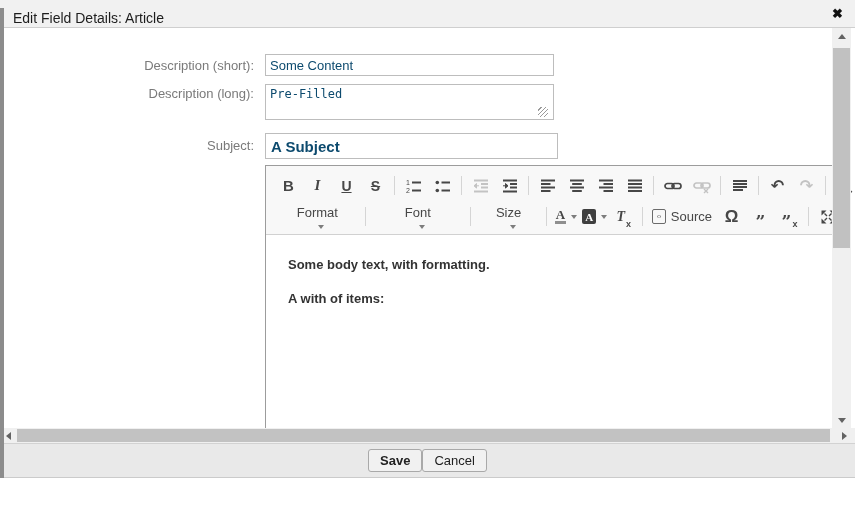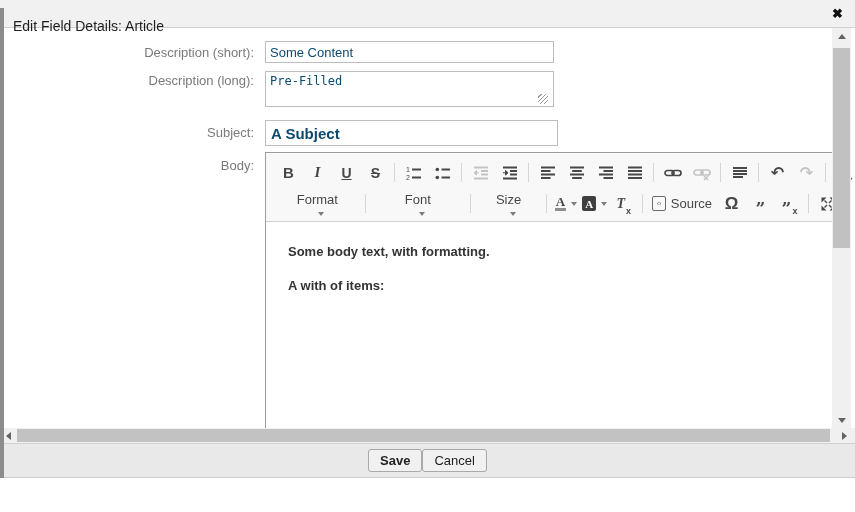--- a/index.html
+++ b/index.html
@@ -1,26 +1,26 @@
 <!DOCTYPE html>
 <html><head>
 <meta charset="utf-8">
 <style>
   html,body{margin:0;padding:0;background:#fff;}
   .screen{position:relative;width:855px;height:512px;background:#fff;overflow:hidden;
           font-family:"Liberation Sans",sans-serif;color:#333;}
   
   .hdr{position:absolute;left:0;top:0;width:855px;height:28px;background:#f1f1f1;
        border-bottom:1px solid #cfcfcf;box-sizing:border-box;z-index:6;}
-  .hdr .title{position:absolute;left:13px;top:12px;line-height:28px;font-size:14px;color:#1d1d1d;}
+  .hdr .title{position:absolute;left:13px;top:4px;line-height:28px;font-size:14px;color:#1d1d1d;}
   .hdr .close{position:absolute;right:12px;top:6px;font-size:13px;font-weight:bold;color:#111;cursor:pointer;}
   
   .edge{position:absolute;left:0;top:8px;width:4px;height:470px;background:#8c8c8c;z-index:7;}
   
-  .dlgbody{position:absolute;left:0;top:32px;width:855px;height:400px;background:#fff;overflow:hidden;}
+  .dlgbody{position:absolute;left:0;top:45px;width:855px;height:400px;background:#fff;overflow:hidden;}
   .row-label{position:absolute;width:254px;text-align:right;color:#7a7a7a;font-size:13px;}
   .tinput{position:absolute;left:265px;border:1px solid #bdbdbd;background:#fff;color:#0c4a6e;
           font-family:"Liberation Sans",sans-serif;box-sizing:content-box;outline:none;}
   #inp-desc-short{top:9px;width:279px;height:20px;padding:0 4px;font-size:13px;}
   #inp-desc-long{top:39px;width:279px;height:30px;padding:2px 4px;font-size:12px;
                  font-family:"DejaVu Sans Mono",monospace;resize:none;overflow:hidden;}
   .resize-grip{position:absolute;left:538px;top:62px;width:10px;height:10px;
       background:repeating-linear-gradient(135deg,transparent 0 2px,#9a9a9a 2px 3px);pointer-events:none;}
   #inp-subject{top:88px;width:281px;height:22px;padding:1px 5px;font-size:15px;font-weight:bold;}
   
@@ -97,21 +97,20 @@
     <span class="row-label" style="top:13px">Description (short):</span>
     <input class="tinput" id="inp-desc-short" value="Some Content" style="">
 
     <span class="row-label" style="top:41px">Description (long):</span>
     <textarea class="tinput" id="inp-desc-long" style="">Pre-Filled</textarea>
     <span class="resize-grip"></span>
 
     <span class="row-label" style="top:93px">Subject:</span>
     <input class="tinput" id="inp-subject" value="A Subject" style="">
 
-    <span class="row-label" style="top:126px">Body:</span>
 
     <div class="editor">
       <div class="toolbar">
 
         <div class="trow">
           <span class="tbtn">
               <span class="glyph-b">B</span>
             </span>
           <span class="tbtn">
               <span class="glyph-i">I</span>

